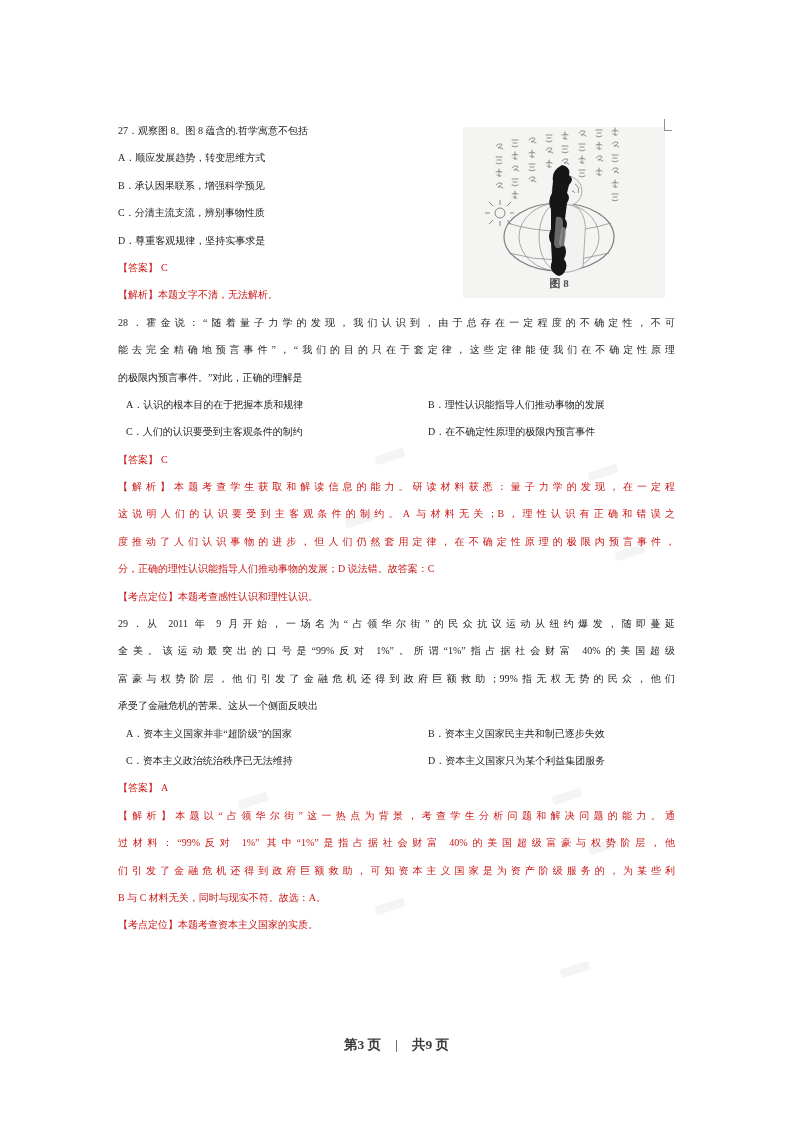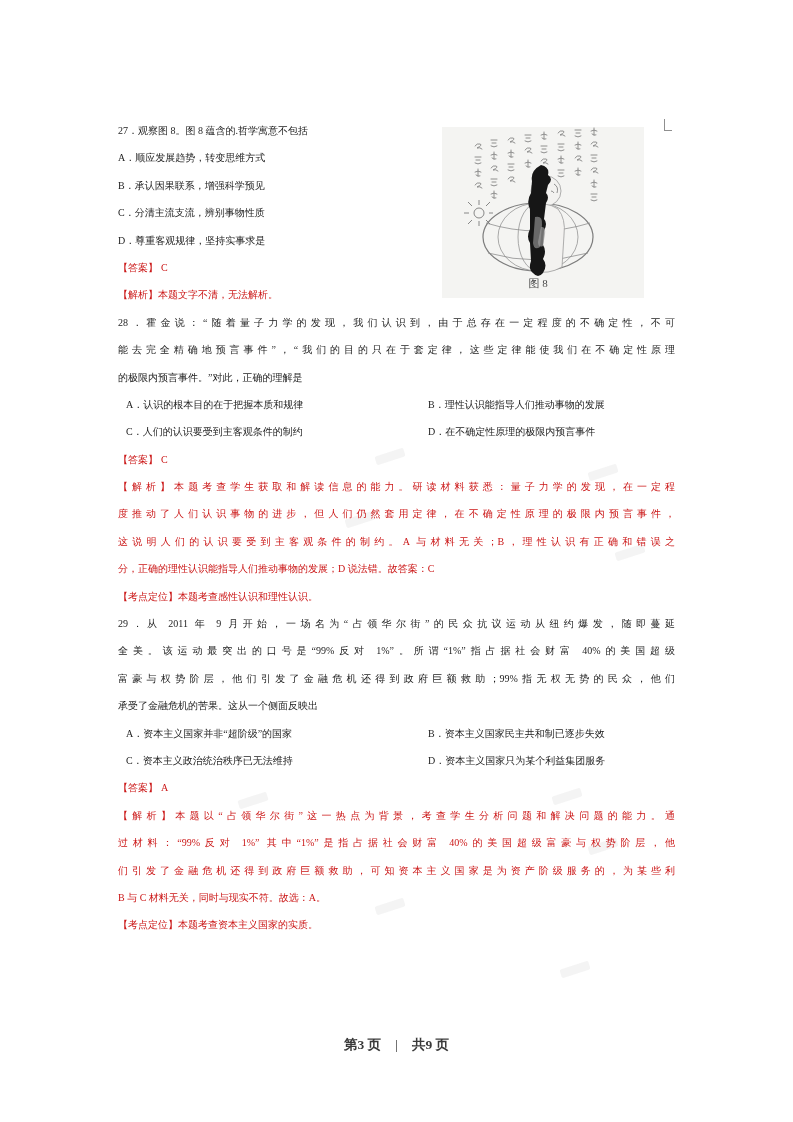--- a/index.html
+++ b/index.html
@@ -11,21 +11,21 @@
     position:absolute;left:118px;top:117px;width:557px;
     font-size:10px;font-weight:400;color:#1d1d1d;
   }
   .ln{height:27.4px;line-height:27.4px;white-space:nowrap;}
   .j{white-space:normal;text-align:justify;text-justify:inter-character;text-align-last:justify;overflow:hidden;}
   .red{color:#cb1616;}
   .opts{display:flex;}
   .opts .optA{width:302px;flex:none;margin-left:8px;}
   .ans{margin-left:3px;}
   .figure{
-    position:absolute;left:442px;top:127px;width:202px;height:171px;
+    position:absolute;left:463px;top:127px;width:202px;height:171px;font-weight:bold;
   }
   .figure svg{display:block;}
   .corner{
     position:absolute;left:664px;top:119px;width:7px;height:11px;
     border-left:1.5px solid #8f8f8f;border-bottom:1.5px solid #8f8f8f;
   }
   .footer{
     position:absolute;top:1036px;left:0;width:793px;text-align:center;
     font-size:13.5px;color:#3a3a3a;font-weight:600;
   }
@@ -139,22 +139,22 @@
     <div class="ln opts">
         <span class="optA">A．认识的根本目的在于把握本质和规律</span>
         <span>B．理性认识能指导人们推动事物的发展</span>
       </div>
     <div class="ln opts">
         <span class="optA">C．人们的认识要受到主客观条件的制约</span>
         <span>D．在不确定性原理的极限内预言事件</span>
       </div>
     <div class="ln"><span class="red">【答案】</span><span class="red ans">C</span></div>
     <div class="ln j"><span class="red">【解析】</span><span class="red">本题考查学生获取和解读信息的能力。研读材料获悉：量子力学的发现，在一定程</span></div>
+    <div class="ln j red">这说明人们的认识要受到主客观条件的制约。A 与材料无关；B，理性认识有正确和错误之</div>
     <div class="ln j red">度推动了人们认识事物的进步，但人们仍然套用定律，在不确定性原理的极限内预言事件，</div>
-    <div class="ln j red">这说明人们的认识要受到主客观条件的制约。A 与材料无关；B，理性认识有正确和错误之</div>
     <div class="ln red">分，正确的理性认识能指导人们推动事物的发展；D 说法错。故答案：C</div>
     <div class="ln"><span class="red">【考点定位】</span><span class="red">本题考查感性认识和理性认识。</span></div>
 
     <div class="ln j">29．从 2011 年 9 月开始，一场名为“占领华尔街”的民众抗议运动从纽约爆发，随即蔓延</div>
     <div class="ln j">全美。该运动最突出的口号是“99%反对 1%”。所谓“1%”指占据社会财富 40%的美国超级</div>
     <div class="ln j">富豪与权势阶层，他们引发了金融危机还得到政府巨额救助；99%指无权无势的民众，他们</div>
     <div class="ln">承受了金融危机的苦果。这从一个侧面反映出</div>
     <div class="ln opts">
         <span class="optA">A．资本主义国家并非“超阶级”的国家</span>
         <span>B．资本主义国家民主共和制已逐步失效</span>

